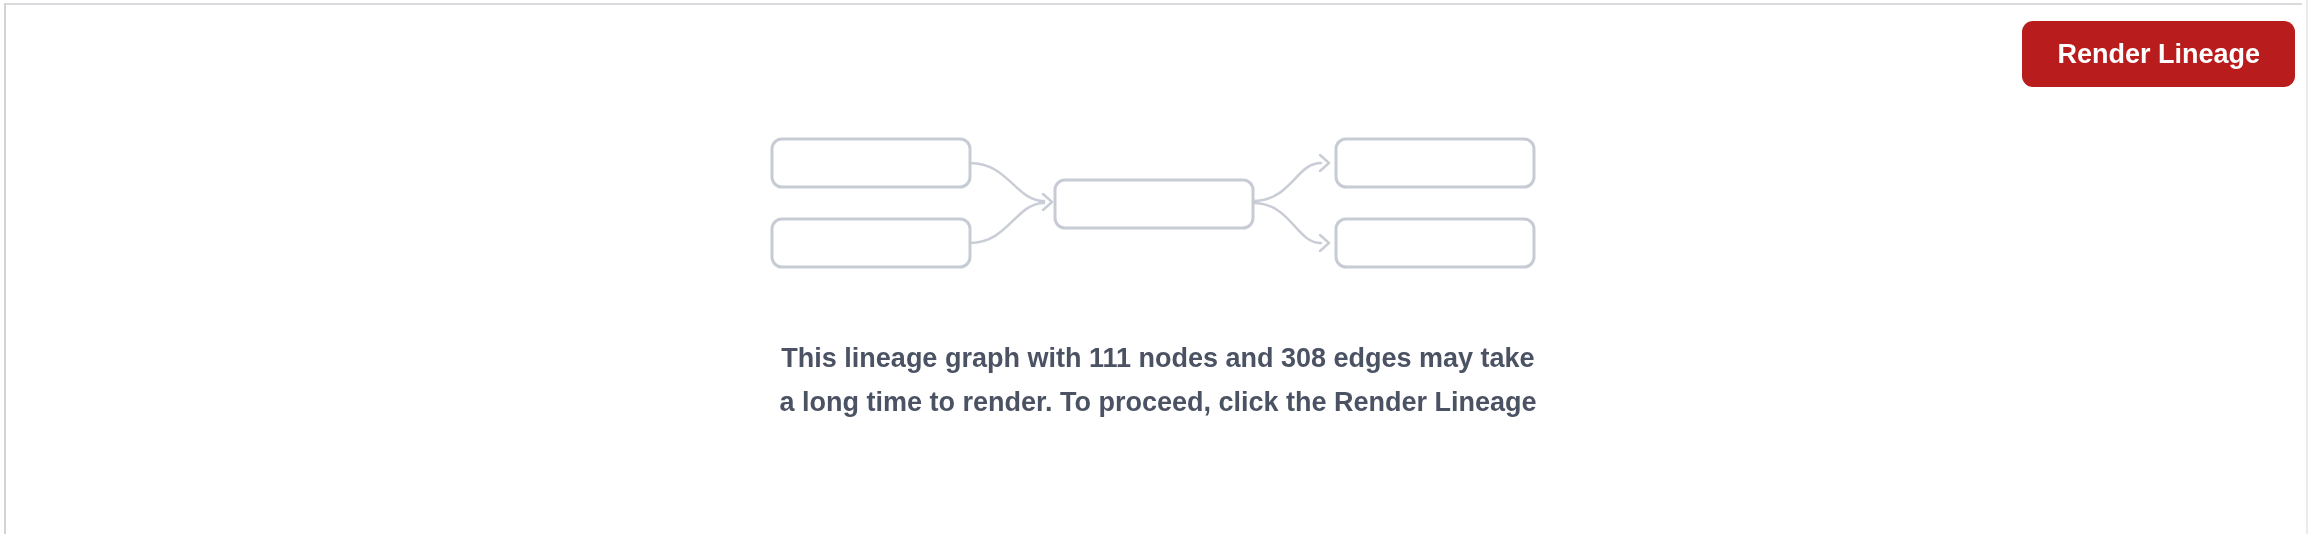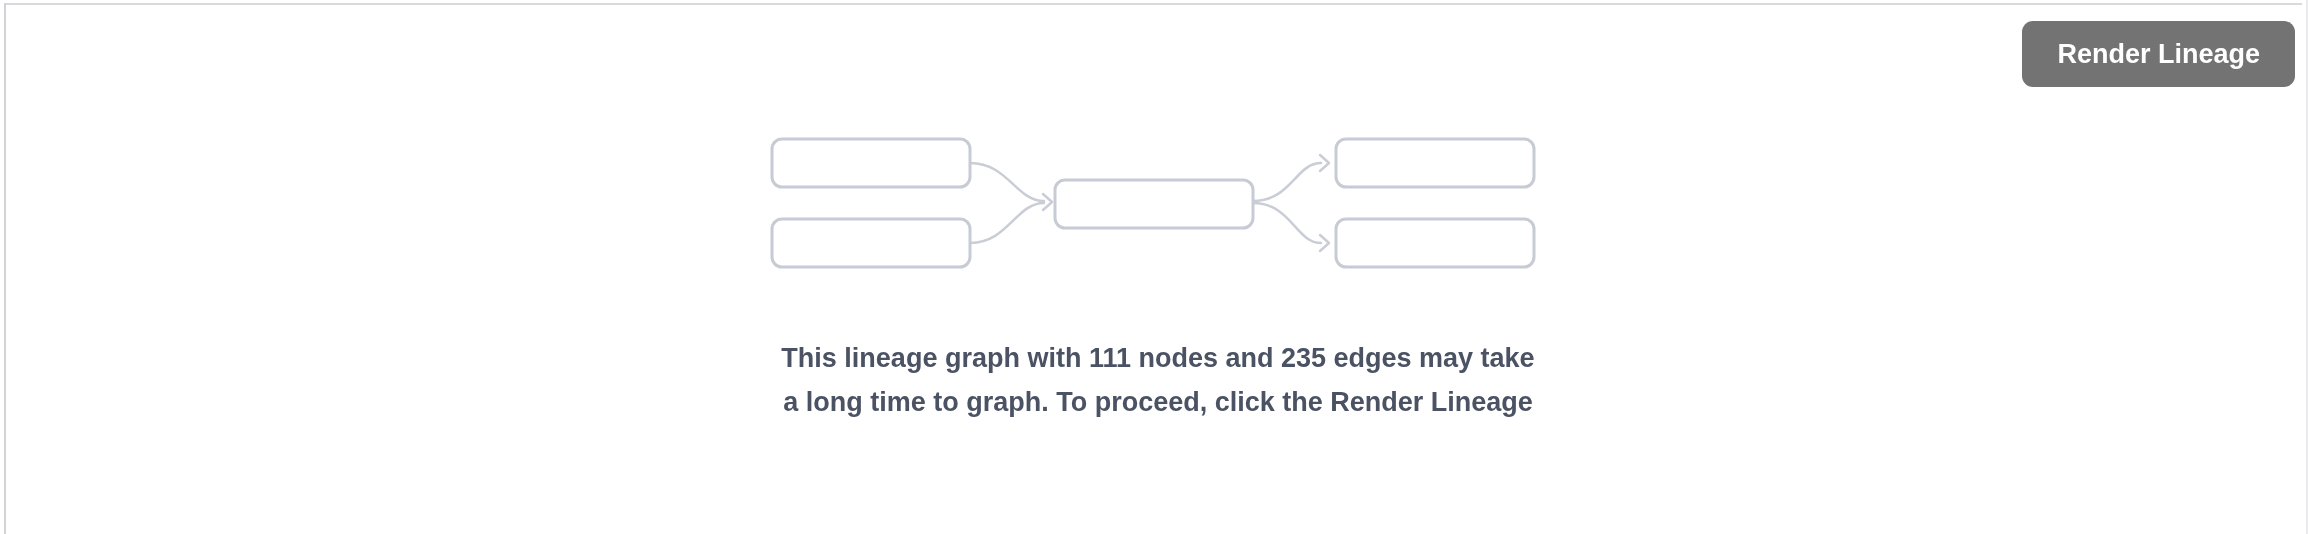--- a/index.html
+++ b/index.html
@@ -36,21 +36,21 @@
     width: 2px;
     background: #ebebef;
   }
   
   .render-btn {
     position: absolute;
     top: 21px;
     right: 13px;
     height: 66px;
     padding: 0 35px;
-    background: #737373;
+    background: #b91c1c;
     color: #ffffff;
     font-size: 27px;
     font-weight: 700;
     font-family: "Liberation Sans", sans-serif;
     border: none;
     border-radius: 11px;
     cursor: pointer;
     display: flex;
     align-items: center;
     justify-content: center;
@@ -107,17 +107,17 @@
         <rect x="4" y="9" width="198" height="48" rx="10"></rect>
         <rect x="4" y="89" width="198" height="48" rx="10"></rect>
         <rect x="287" y="50" width="198" height="48" rx="10"></rect>
         <rect x="568" y="9" width="198" height="48" rx="10"></rect>
         <rect x="568" y="89" width="198" height="48" rx="10"></rect>
       </g>
     </svg>
   </div>
 
   <div class="message">
-    <div>This lineage graph with 111 nodes and 235 edges may take</div>
-    <div>a long time to graph. To proceed, click the Render Lineage</div>
+    <div>This lineage graph with 111 nodes and 308 edges may take</div>
+    <div>a long time to render. To proceed, click the Render Lineage</div>
   </div>
 
 </div>
 
 </body></html>

